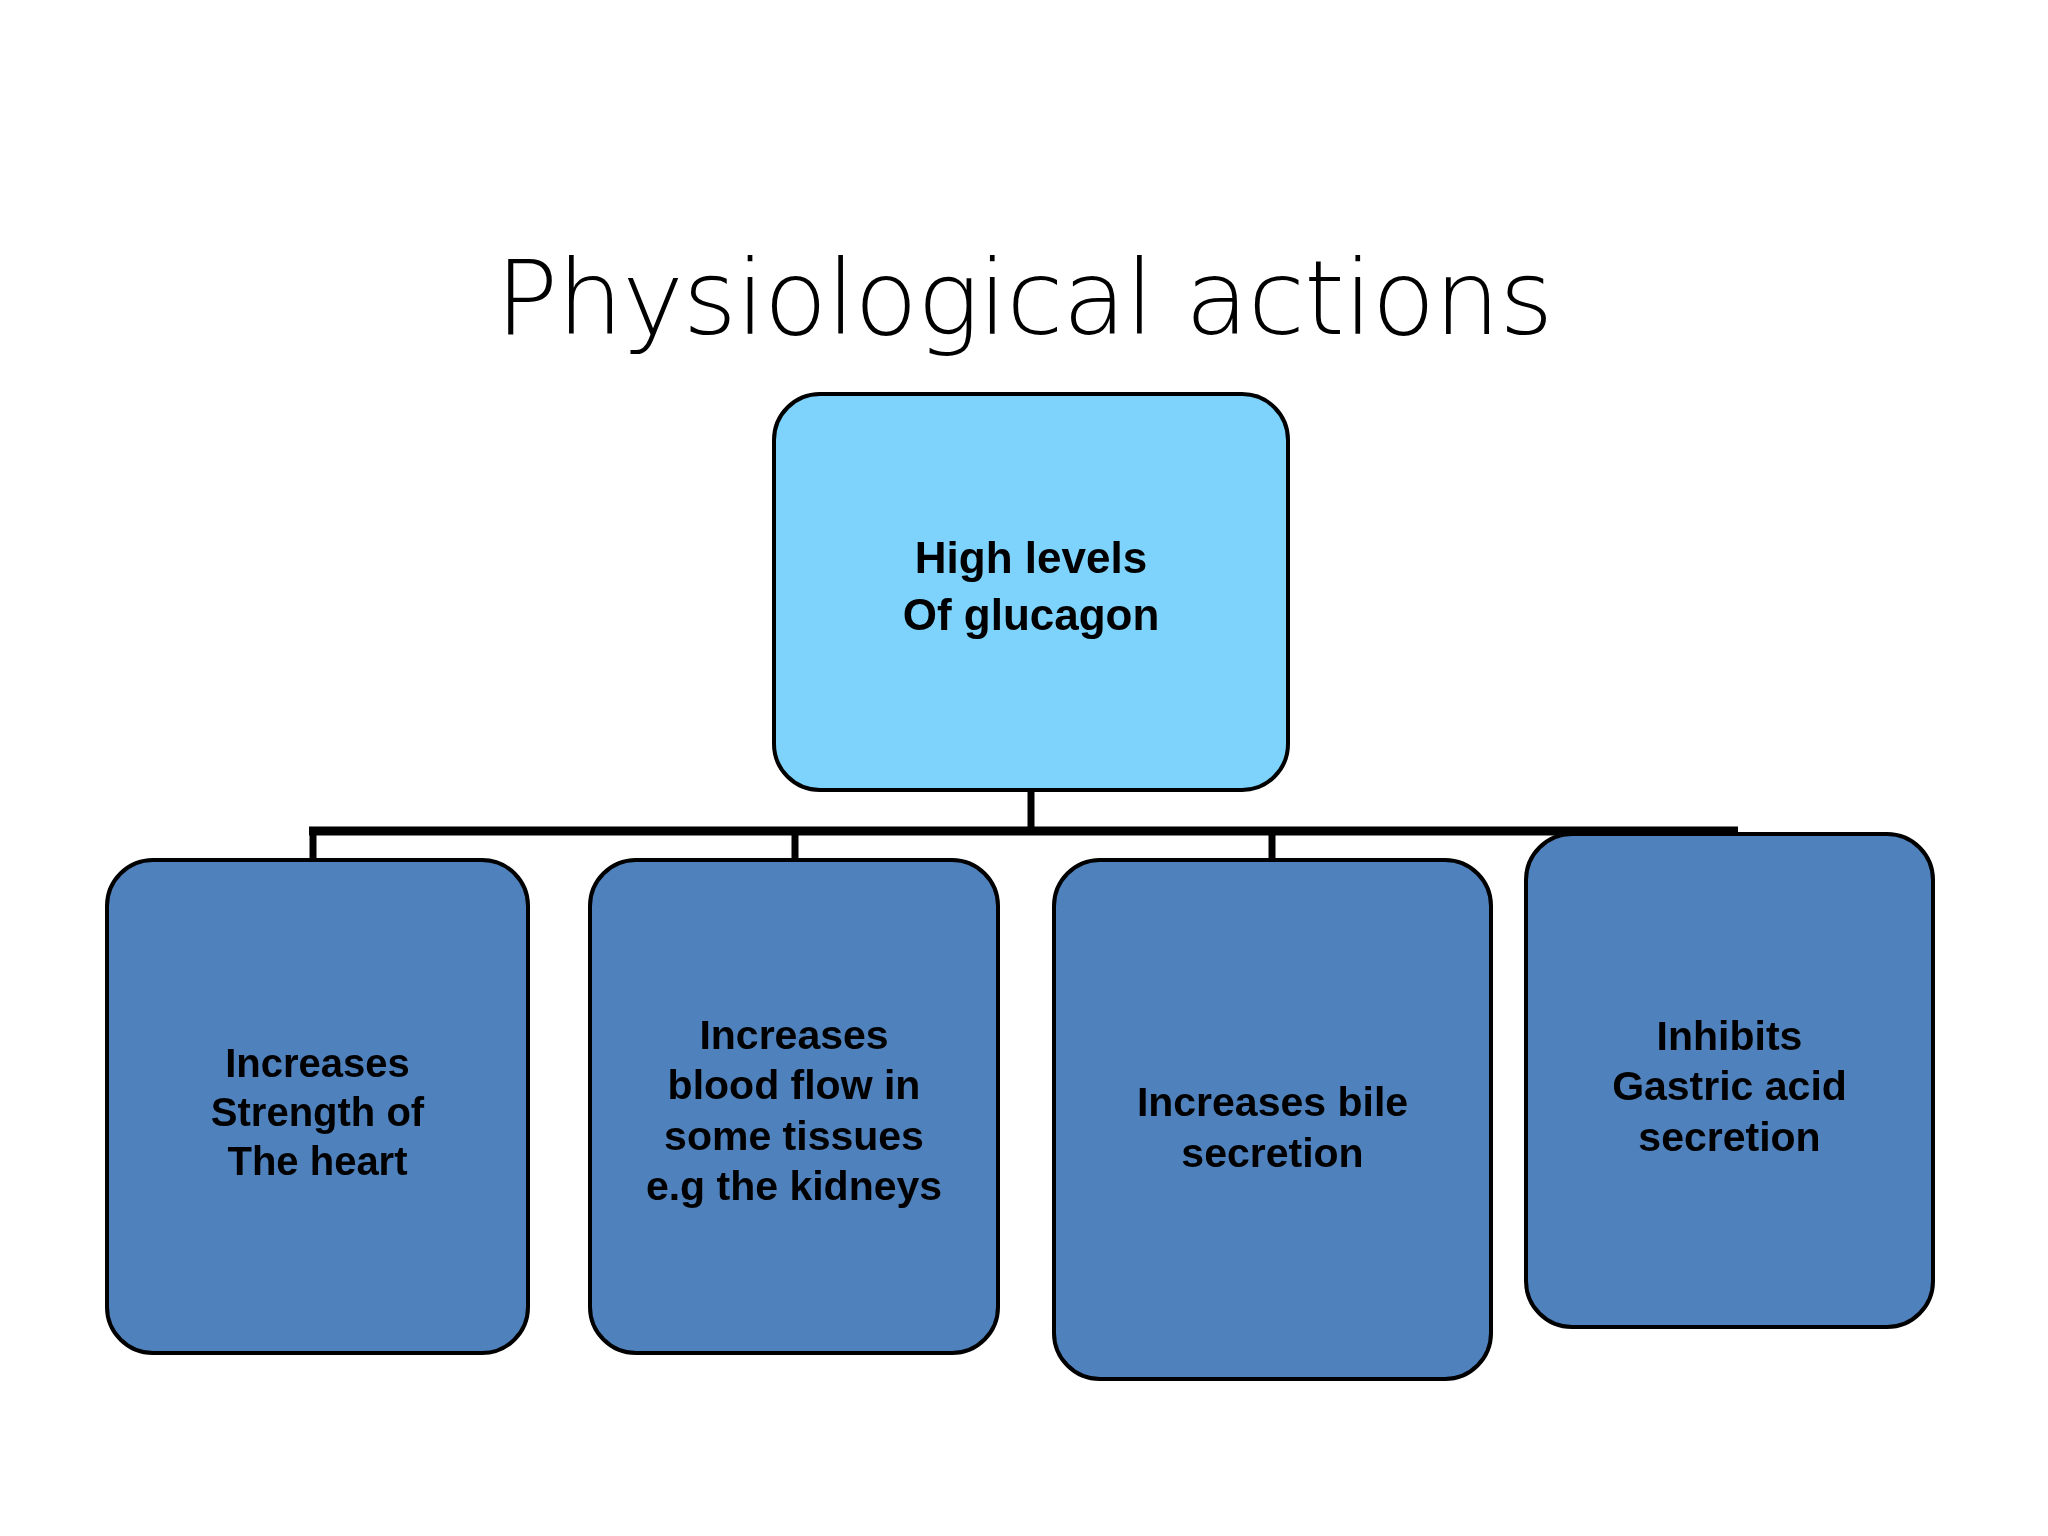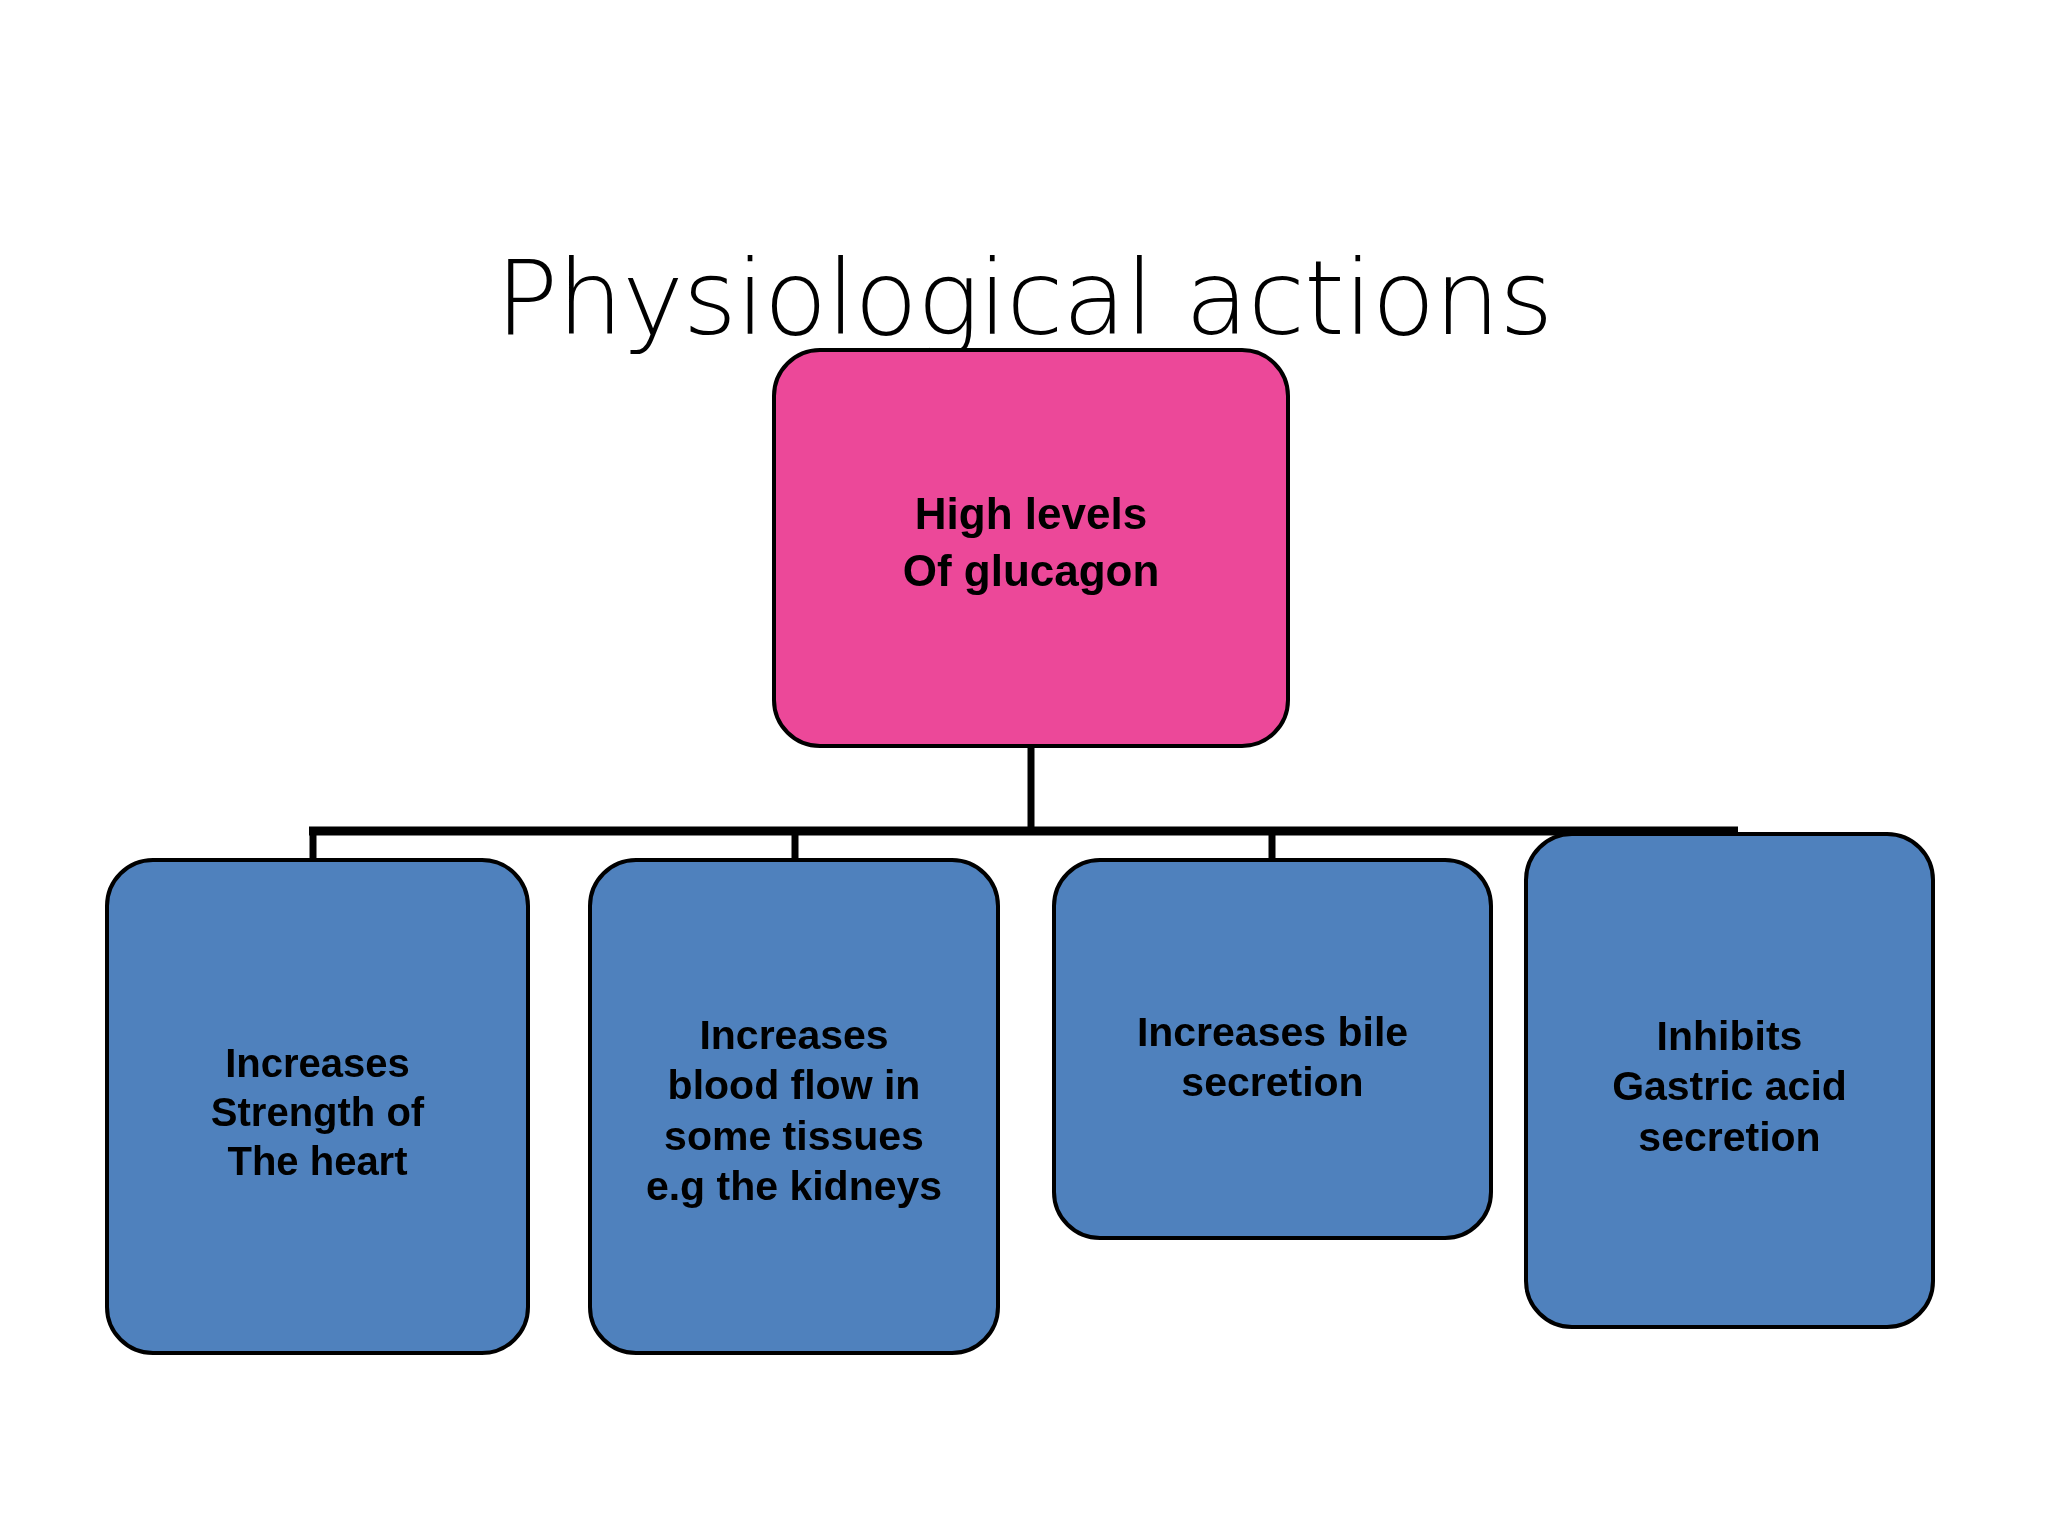--- a/index.html
+++ b/index.html
@@ -82,21 +82,21 @@
   }
   #root-box .node-text {
     font-size: 44px;
     line-height: 1.30;
     transform: translateY(-6px);
   }
 
   
   #child-box-0 { left: 105px;  top: 858px; width: 425px; height: 497px; }
   #child-box-1 { left: 588px;  top: 858px; width: 412px; height: 497px; }
-  #child-box-2 { left: 1052px; top: 858px; width: 441px; height: 382px; }
+  #child-box-2 { left: 1052px; top: 858px; width: 441px; height: 523px; }
   #child-box-3 { left: 1524px; top: 832px; width: 411px; height: 497px; }
 
   #child-box-0 .node-text { font-size: 40px; transform: translateY(6px); }
   #child-box-1 .node-text { font-size: 41px; transform: translateY(4px); }
   #child-box-2 .node-text { font-size: 41px; transform: translateY(8px); }
   #child-box-3 .node-text { font-size: 41px; transform: translateY(6px); }
 </style>
 </head>
 <body>
 
@@ -109,21 +109,21 @@
     <line x1="1031" y1="748" x2="1031" y2="832" stroke="#000000" stroke-width="7"></line>
 
     <line x1="309" y1="831" x2="1738" y2="831" stroke="#000000" stroke-width="9"></line>
 
     <line x1="313" y1="828" x2="313" y2="862" stroke="#000000" stroke-width="7"></line>
     <line x1="795" y1="828" x2="795" y2="862" stroke="#000000" stroke-width="7"></line>
     <line x1="1272" y1="828" x2="1272" y2="862" stroke="#000000" stroke-width="7"></line>
     <line x1="1734" y1="828" x2="1734" y2="862" stroke="#000000" stroke-width="7"></line>
   </svg>
 
-  <div id="root-box" class="node-box" style="background: #ec4899; border-color: rgb(0, 0, 0);">
+  <div id="root-box" class="node-box" style="background: #7dd3fc; border-color: rgb(0, 0, 0); margin-top: 44px;">
     <div class="node-text" style="color: rgb(0, 0, 0);">High levels
 Of glucagon</div>
   </div>
 
   <div id="child-box-0" class="node-box" style="background: rgb(79, 129, 189); border-color: rgb(0, 0, 0);">
     <div class="node-text" style="color: rgb(0, 0, 0);">Increases
 Strength of
 The heart</div>
   </div>
 

